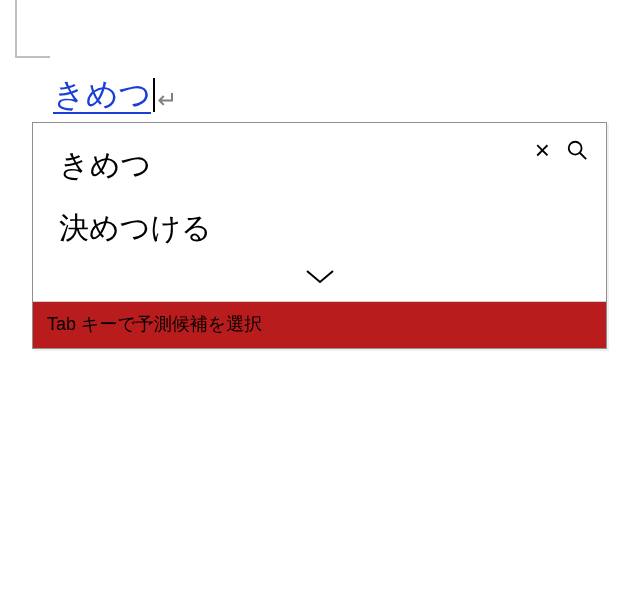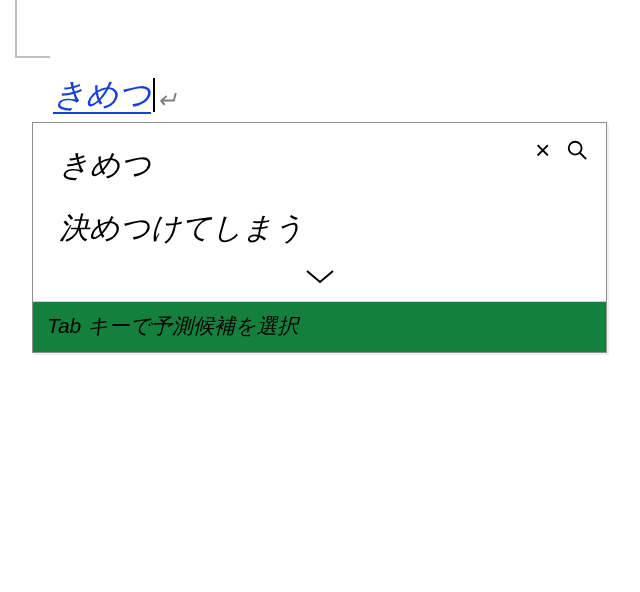--- a/index.html
+++ b/index.html
@@ -10,21 +10,20 @@
     background: #ffffff;
     font-family: "Yu Gothic UI", "Meiryo", "MS PGothic", sans-serif;
     color: #000;
     overflow: hidden;
   }
 
   .canvas {
     position: relative;
     width: 548px;
     height: 592px;
-    font-style: italic;
   }
 
   
   .doc-corner {
     position: absolute;
     left: 15px;
     top: -4px;
     width: 35px;
     height: 62px;
     border-left: 2px solid #bfbfbf;
@@ -113,22 +112,22 @@
     justify-content: center;
     padding: 6px 0 10px 0;
   }
   .expand-row svg {
     width: 34px;
     height: 22px;
     display: block;
   }
 
   .hint-bar {
-    background: #15803d;
-    font-size: 21px;
+    background: #b91c1c;
+    font-size: 18px;
     color: #000;
     padding: 10px 14px 12px 14px;
     border-top: 1px solid #d0d0d0;
   }
 </style>
 </head>
 <body>
 
 <div class="canvas">
 
@@ -148,21 +147,21 @@
         <span>×</span>
         <span class="tool-search">
           <svg viewBox="0 0 24 24" fill="none" stroke="#000" stroke-width="2">
             <circle cx="10" cy="10" r="7"></circle>
             <line x1="15" y1="15" x2="22" y2="22"></line>
           </svg>
         </span>
       </div>
 
       <div class="cand-item">きめつ</div>
-      <div class="cand-item">決めつけてしまう</div>
+      <div class="cand-item">決めつける</div>
 
       <div class="expand-row">
         <span>
           <svg viewBox="0 0 34 22" fill="none" stroke="#000" stroke-width="2">
             <polyline points="4,6 17,17 30,6"></polyline>
           </svg>
         </span>
       </div>
     </div>
 

